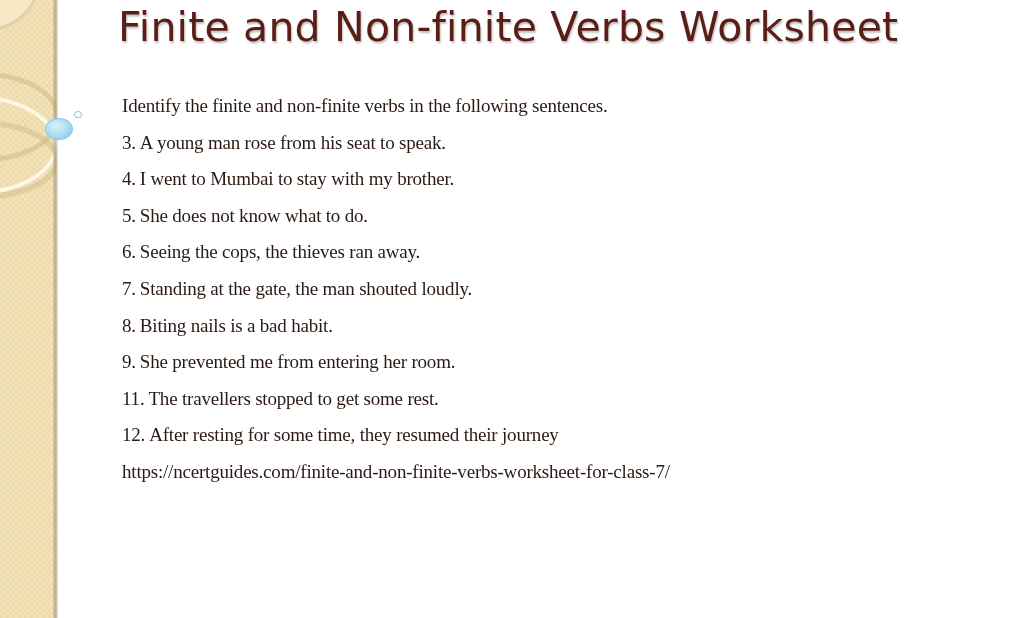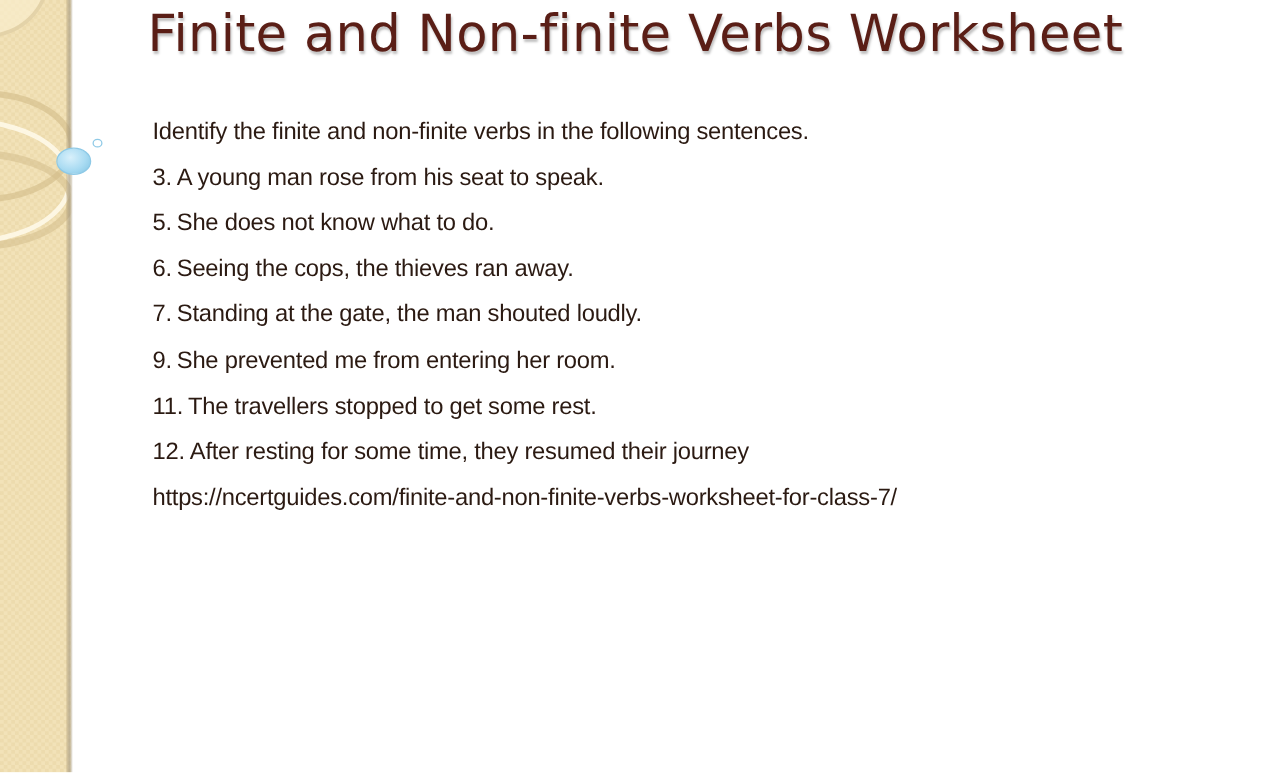--- a/index.html
+++ b/index.html
@@ -109,21 +109,21 @@
       text-shadow: 1px 2px 2px rgba(0,0,0,0.25);
       white-space: nowrap;
     }
     .content {
       position: absolute;
       left: 122px;
       top: 88px;
       width: 880px;
     }
     .line {
-      font-family: Liberation Sans, sans-serif;
+      font-family: Liberation Serif, serif;
       font-size: 19px;
       line-height: 36.6px;
       height: 36.6px;
       color: #2b1a12;
       white-space: nowrap;
       letter-spacing: -0.2px;
     }
     .num {
       display: inline-block;
       margin-right: 4px;
@@ -142,22 +142,24 @@
   <div class="side-shadow"></div>
   <div class="bubble-large"></div>
   <div class="bubble-small"></div>
 
   <h1 class="title">Finite and Non-finite Verbs  Worksheet</h1>
 
   <div class="content">
     <div class="line">Identify the finite and non-finite verbs in the following sentences.</div>
 
     <div class="line"><span class="num">3.</span><span>A young man rose from his seat to speak.</span></div>
+    <div class="line"><span class="num">4.</span><span>I went to Mumbai to stay with my brother.</span></div>
     <div class="line"><span class="num">5.</span><span>She does not know what to do.</span></div>
     <div class="line"><span class="num">6.</span><span>Seeing the cops, the thieves ran away.</span></div>
     <div class="line"><span class="num">7.</span><span>Standing at the gate, the man shouted loudly.</span></div>
+    <div class="line"><span class="num">8.</span><span>Biting nails is a bad habit.</span></div>
     <div class="line"><span class="num">9.</span><span>She prevented me from entering her room.</span></div>
     <div class="line"><span class="num">11.</span><span>The travellers stopped to get some rest.</span></div>
     <div class="line"><span class="num">12.</span><span>After resting for some time, they resumed their journey</span></div>
 
     <div class="line">https://ncertguides.com/finite-and-non-finite-verbs-worksheet-for-class-7/</div>
   </div>
 </div>
 
 </body></html>

